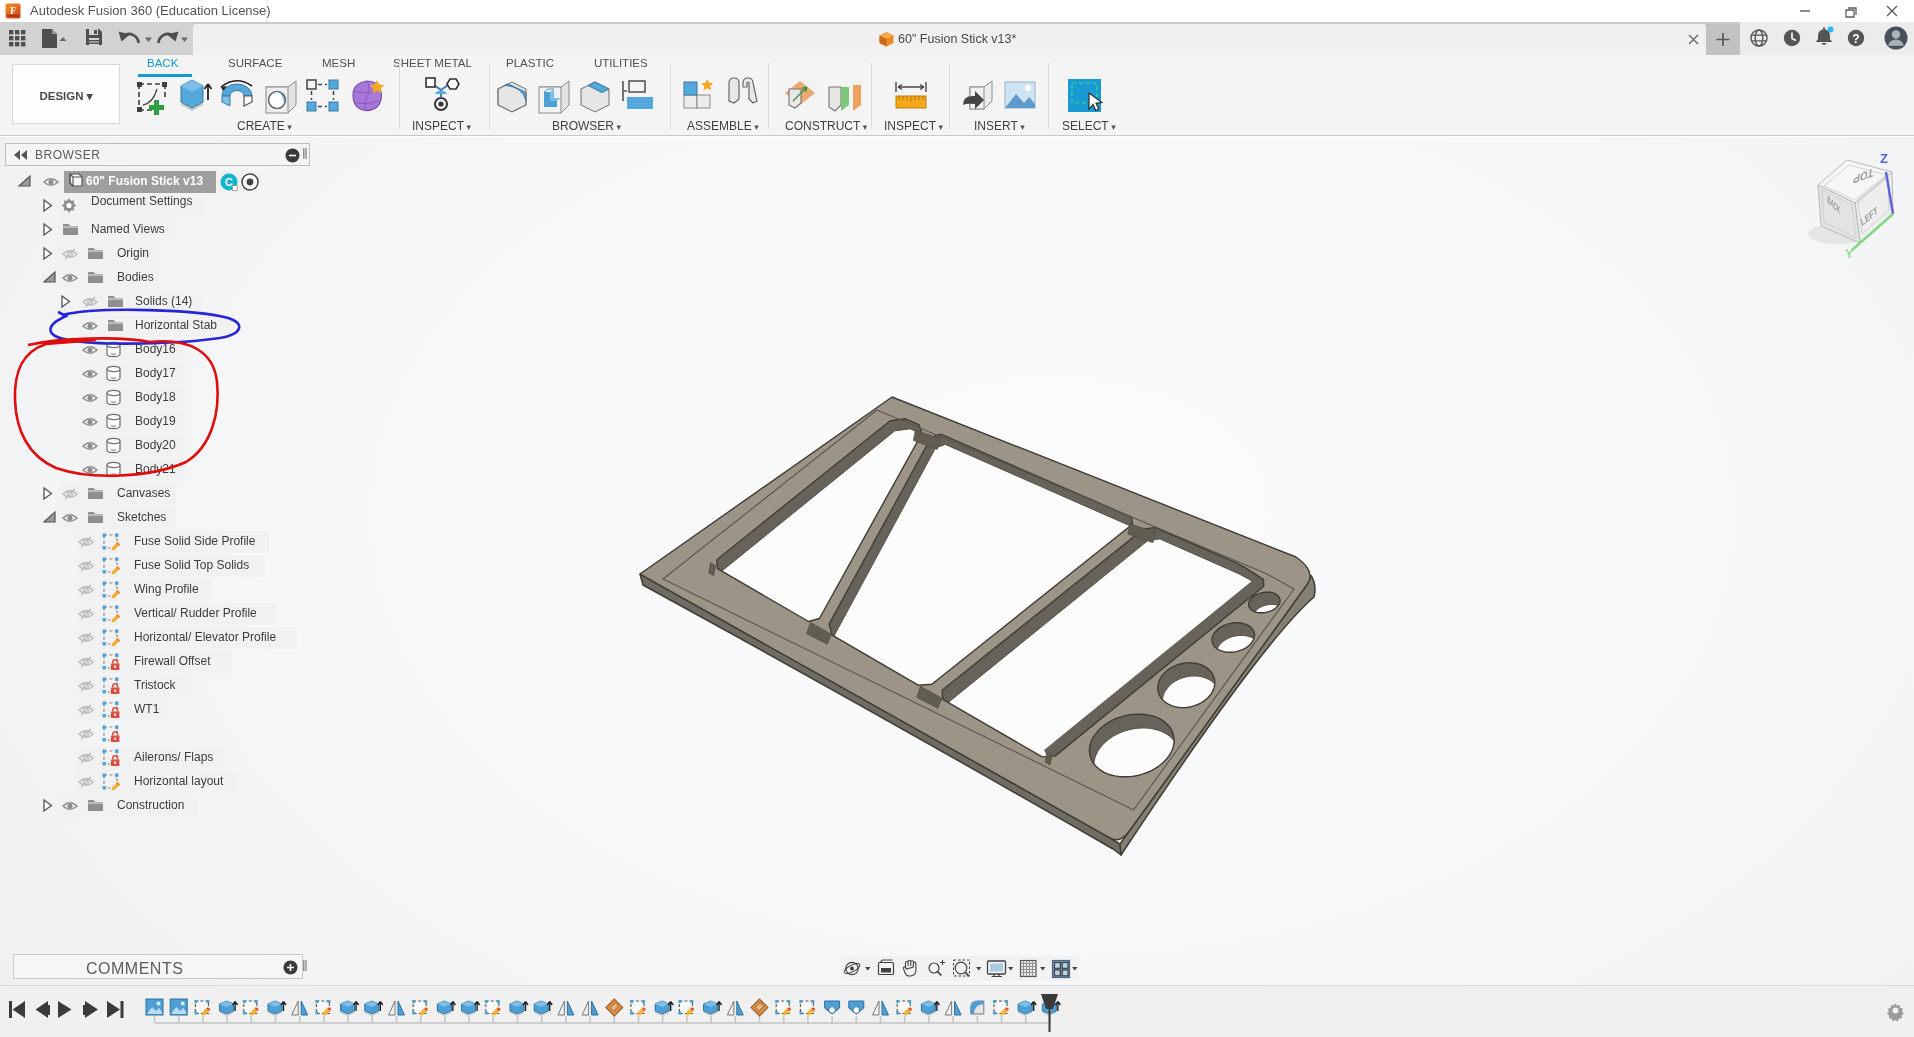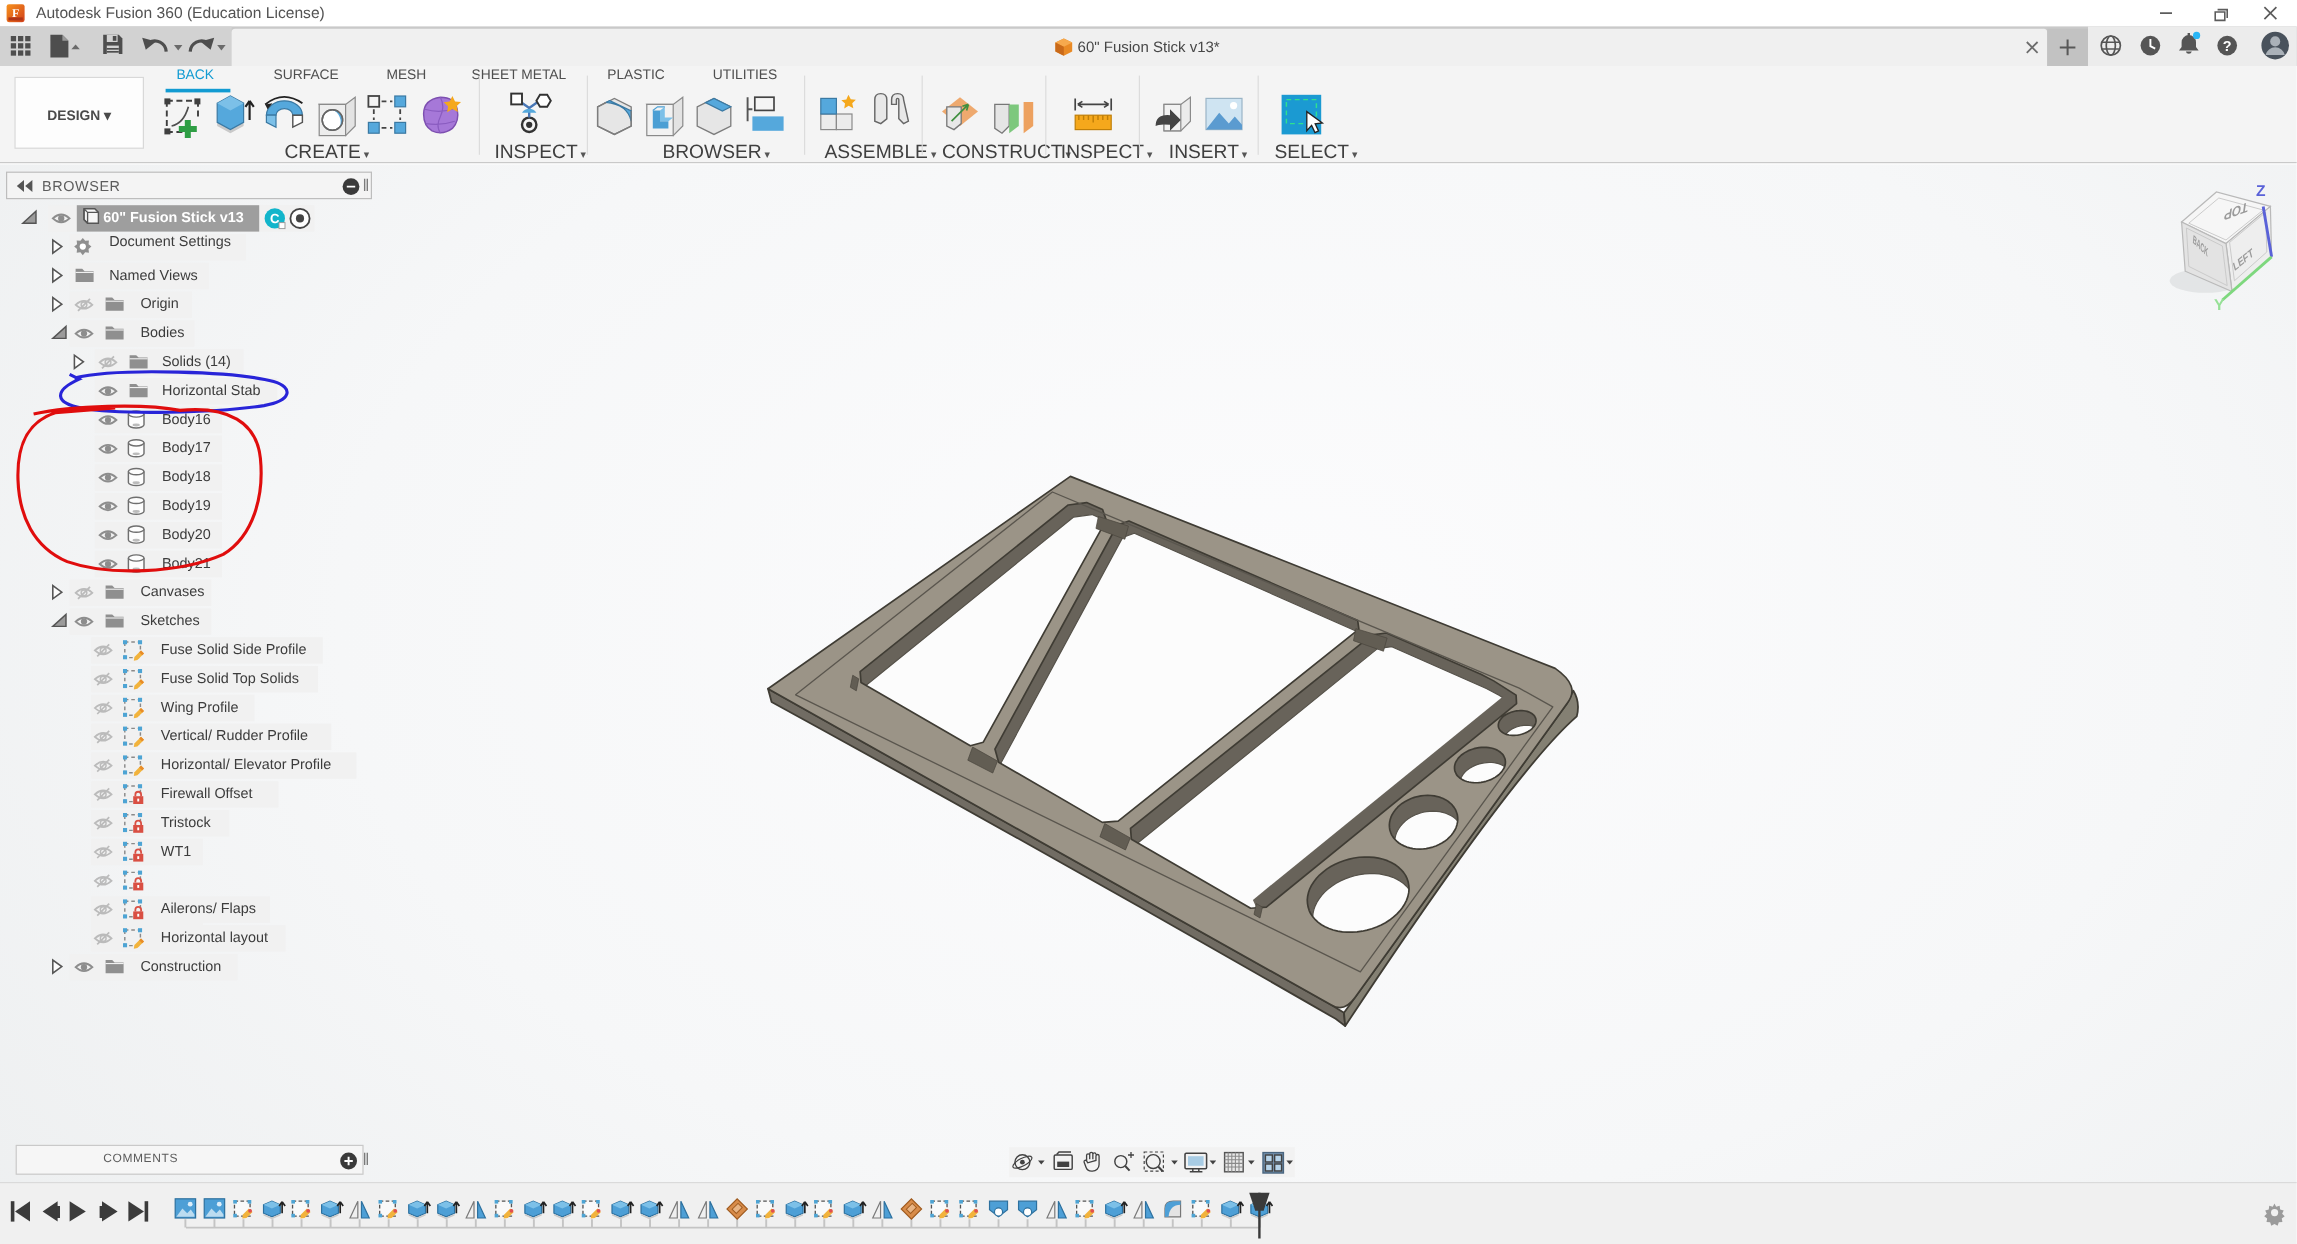--- a/index.html
+++ b/index.html
@@ -20,38 +20,38 @@
 #rightstrip { position:absolute; left:1740px; top:0px; width:174px; height:33px; background:#ececec; }
 #doctab .dtext { position:absolute; left:705px; top:8px; font-size:12.5px; color:#474747; }
 
 
 #ribbon { position:absolute; left:0; top:55px; width:1914px; height:81px; background:#f4f4f4; border-bottom:1px solid #c9c9c9; }
 #designbox { position:absolute; left:12px; top:9px; width:108px; height:60px; background:#fdfdfd; border:1px solid #d8d8d8; }
 #designbox span { position:absolute; left:0; right:0; top:24px; text-align:center; font-size:11.5px; font-weight:bold; color:#4a4a4a; }
 .rtab { position:absolute; top:2px; font-size:11.5px; color:#4f4f4f; }
 .rtab.active { color:#129bd2; }
 #solidline { position:absolute; left:138px; top:19px; width:54px; height:3px; background:#129bd2; }
-.glabel { position:absolute; top:64px; font-size:16px; color:#3f3f3f; white-space:nowrap; }
+.glabel { position:absolute; top:64px; font-size:12px; color:#3f3f3f; white-space:nowrap; }
 .glabel:after { content:" \25BE"; font-size:9px; color:#555; }
 .vsep { position:absolute; top:8px; width:1px; height:66px; background:#dcdcdc; }
 
 
 #canvas { position:absolute; left:0; top:137px; width:1914px; height:848px;
   background:radial-gradient(ellipse 1400px 900px at 55% 45%, #fcfcfd 0%, #f6f7f8 55%, #eceeef 100%); }
 #modelsvg { position:absolute; left:0; top:0; }
 
 
 #bheader { position:absolute; left:5px; top:143px; width:305px; height:23px; background:#f4f4f4; border:1px solid #bdbdbd; }
 #bheader .btxt { position:absolute; left:29px; top:4px; font-size:12px; color:#5c5c5c; letter-spacing:0.5px; }
 .trow { position:absolute; height:24px; font-size:12px; color:#3c3c3c; white-space:nowrap; }
 .trow .bg { position:absolute; top:1px; height:22px; background:#f1f1f1; }
 
 
 #comments { position:absolute; left:13px; top:954px; width:290px; height:25px; background:#f6f6f6; border:1px solid #c9c9c9; }
-#comments .ctxt { position:absolute; left:72px; top:5px; font-size:10px; color:#5c5c5c; letter-spacing:0.5px; }
+#comments .ctxt { position:absolute; left:72px; top:5px; font-size:16px; color:#5c5c5c; letter-spacing:0.5px; }
 
 
 #timeline { position:absolute; left:0; top:985px; width:1914px; height:52px; background:#f0f0f0; border-top:1px solid #dadada; }
 
 
 #navbar { position:absolute; left:841px; top:956px; width:238px; height:25px; background:#f2f2f2; }
 </style>
 </head>
 <body>
 <div id="app">

